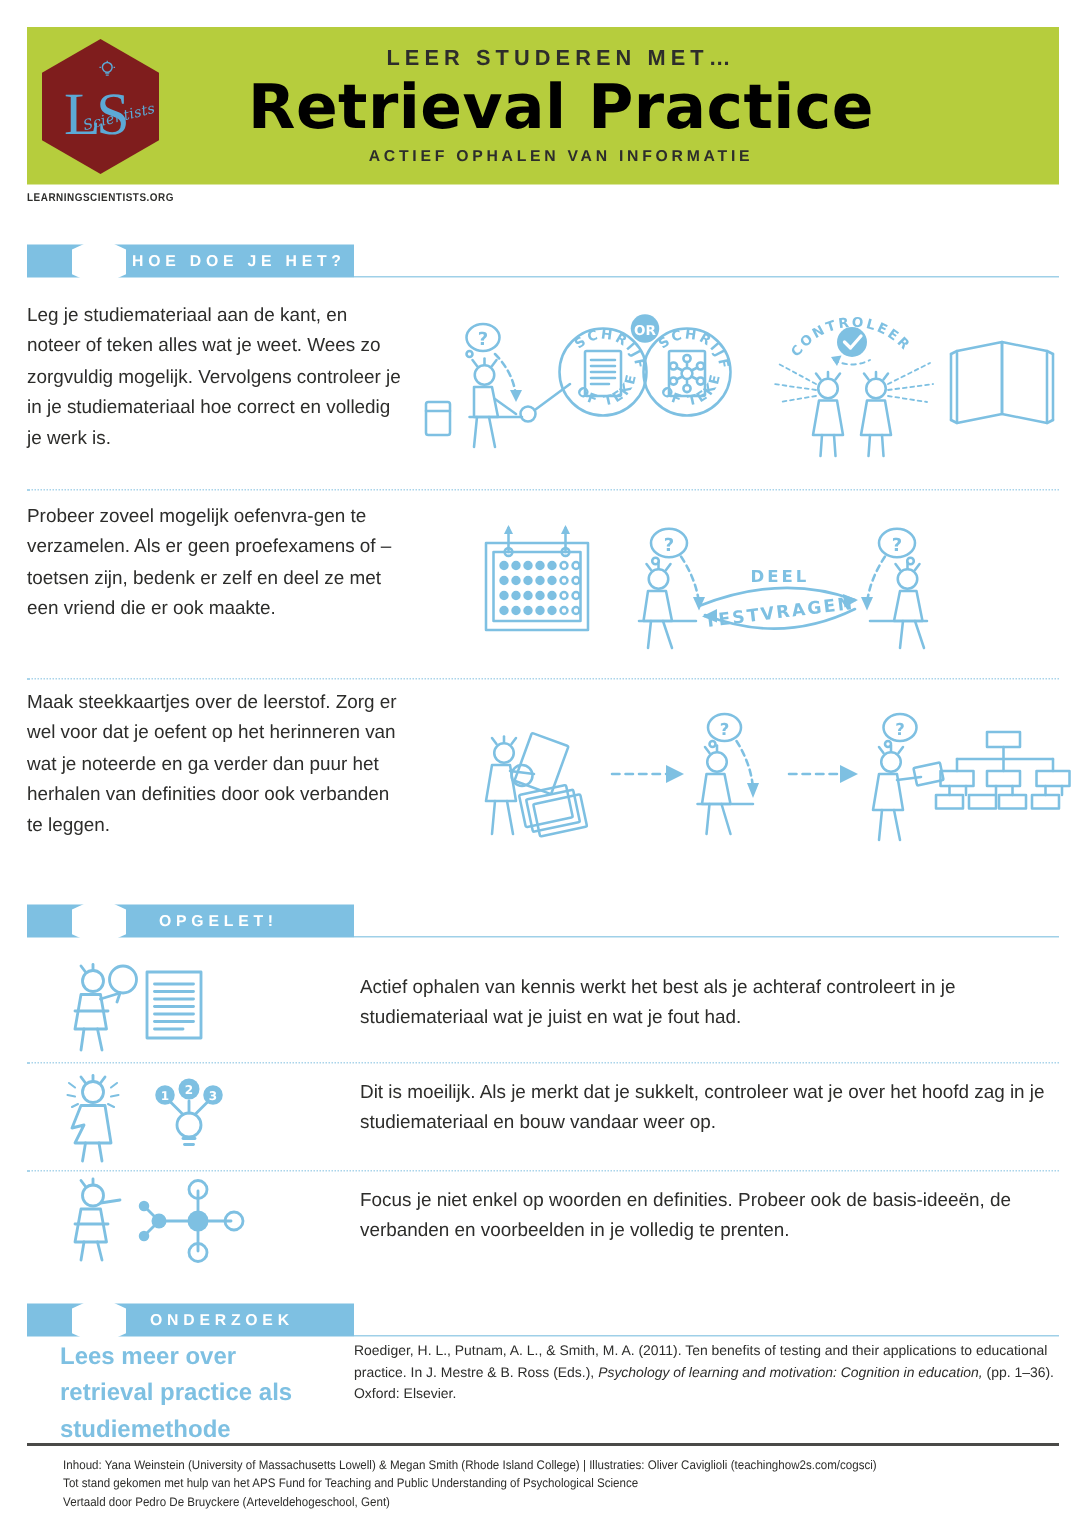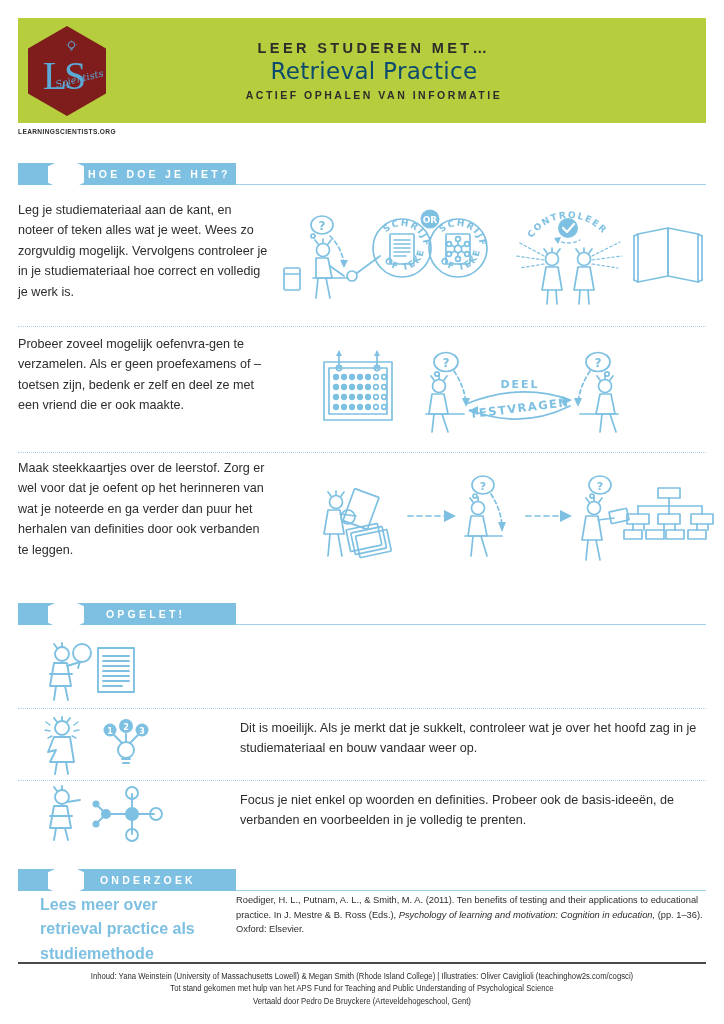--- a/index.html
+++ b/index.html
@@ -59,21 +59,21 @@
     display: flex; flex-direction: column;
     align-items: center; justify-content: center;
     padding-left: 24px;
   }
   .hdr-kicker {
     font-size: 14.5px; font-weight: bold; color: #2d2d2b;
     letter-spacing: 3.4px; text-transform: uppercase;
     margin-bottom: 3px;
   }
   .hdr-title {
-    font-size: 23px; font-weight: 400; color: #0c4a6e;
+    font-size: 41px; font-weight: 700; color: #000000;
     letter-spacing: 0.3px; line-height: 1.05;
     font-family: "DejaVu Sans", sans-serif;
   }
   .hdr-sub {
     font-size: 10.5px; font-weight: bold; color: #2d2d2b;
     letter-spacing: 2.5px; text-transform: uppercase;
     margin-top: 5px;
   }
   .url-line {
     position: absolute; left: 18px; top: 127px;
@@ -140,21 +140,20 @@
   }
   .citation i { font-style: italic; }
 
   
   .footer-rule {
     position: absolute; left: 18px; top: 962px;
     width: 688px; height: 2px; background: #4a4a48;
   }
   .footer {
     position: absolute; left: 18px; top: 970px; width: 688px;
-    text-align: center;
     font-size: 8.3px; line-height: 1.5; color: #2d2d2b;
     font-family: "Liberation Sans Narrow","Liberation Sans",sans-serif;
   }
   .footer-line { display: block; transform: scaleX(0.93); }
 </style>
 </head>
 <body>
 
 <div id="page">
 
@@ -494,20 +493,21 @@
           <line x1="75" y1="16" x2="101" y2="16"></line>
             <line x1="75" y1="21" x2="101" y2="21"></line>
           <line x1="75" y1="26" x2="101" y2="26"></line>
             <line x1="75" y1="31" x2="101" y2="31"></line>
           <line x1="75" y1="36" x2="101" y2="36"></line>
             <line x1="75" y1="41" x2="101" y2="41"></line>
           <line x1="75" y1="46" x2="94" y2="46"></line>
         </g>
       </svg>
     </div>
+    <div class="opg-text" style="top:8px;">Actief ophalen van kennis werkt het best als je achteraf controleert in je studiemateriaal wat je juist en wat je fout had.</div>
   </div>
 
   <div class="row-divider" style="top:708px;"></div>
 
   <div class="opg-row" style="top:712px; height:68px;">
     <div class="opg-icon">
       <svg width="140" height="64" viewBox="0 0 140 64">
         <g fill="none" stroke="#7ec0e2" stroke-width="1.9" stroke-linecap="round" stroke-linejoin="round">
           <circle cx="34" cy="16" r="7"></circle>
           <line x1="29" y1="10" x2="26" y2="6"></line>

